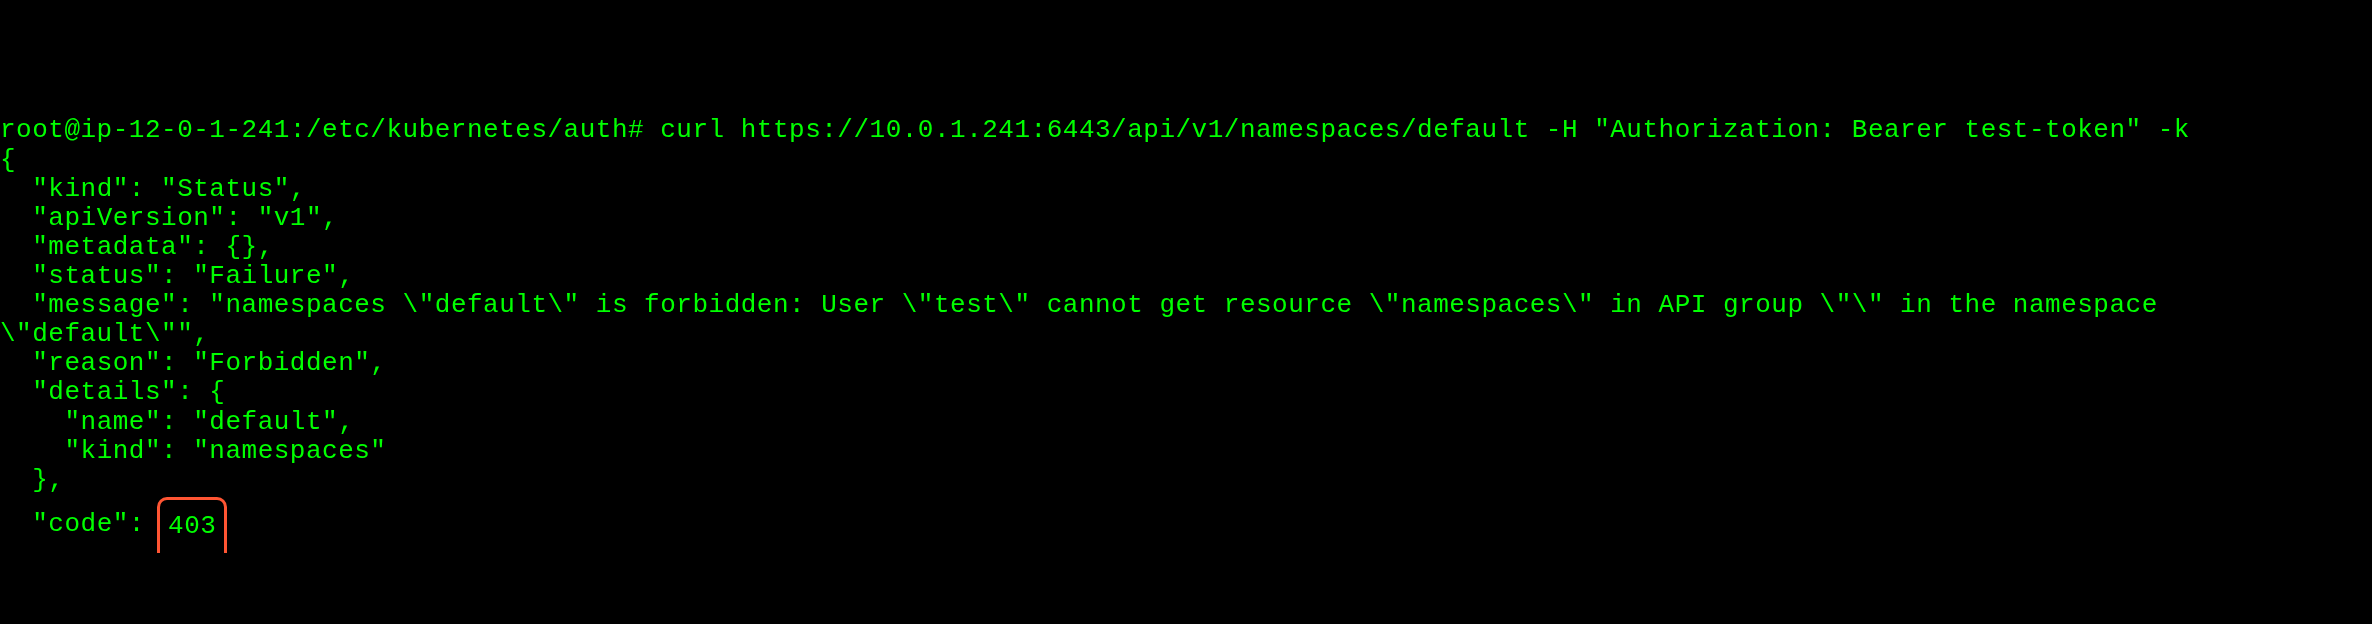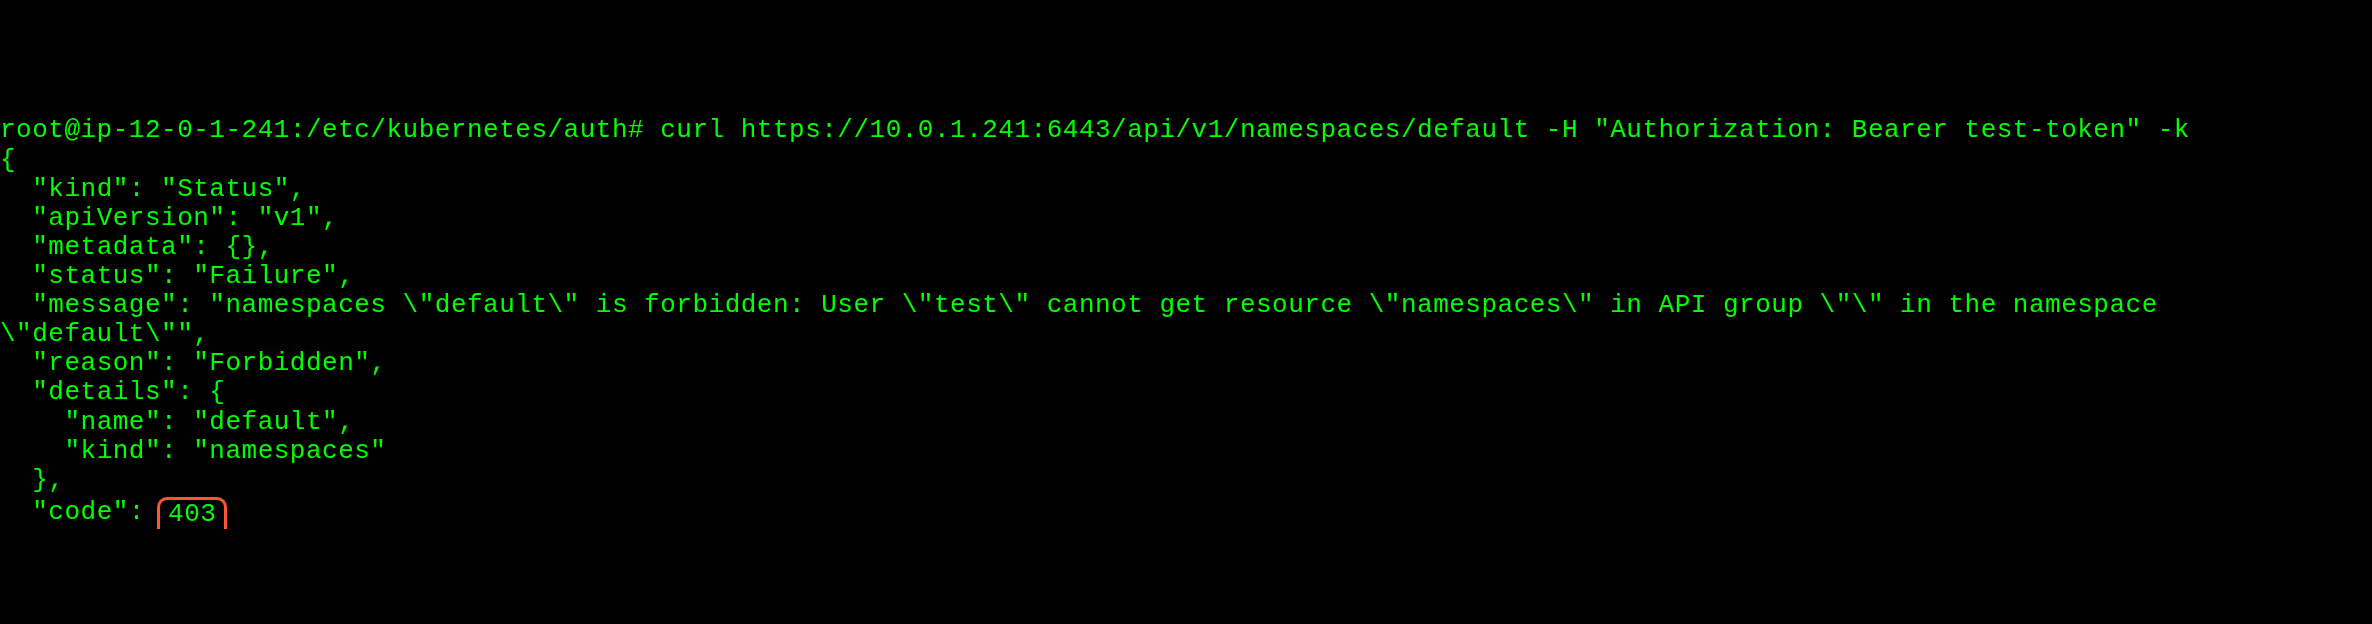--- a/index.html
+++ b/index.html
@@ -30,21 +30,21 @@
     .command {
       color: #00ff00;
     }
     .output {
       color: #00ff00;
     }
     .highlight-box {
       display: inline-block;
       border: 3px solid #ff5533;
       border-radius: 10px;
-      padding: 0 8px;
+      padding: 12px 8px;
       border-bottom: none;
       border-bottom-left-radius: 0;
       border-bottom-right-radius: 0;
       margin-left: -4px;
       position: relative;
       top: 2px;
     }
   </style>
 </head>
 <body>

